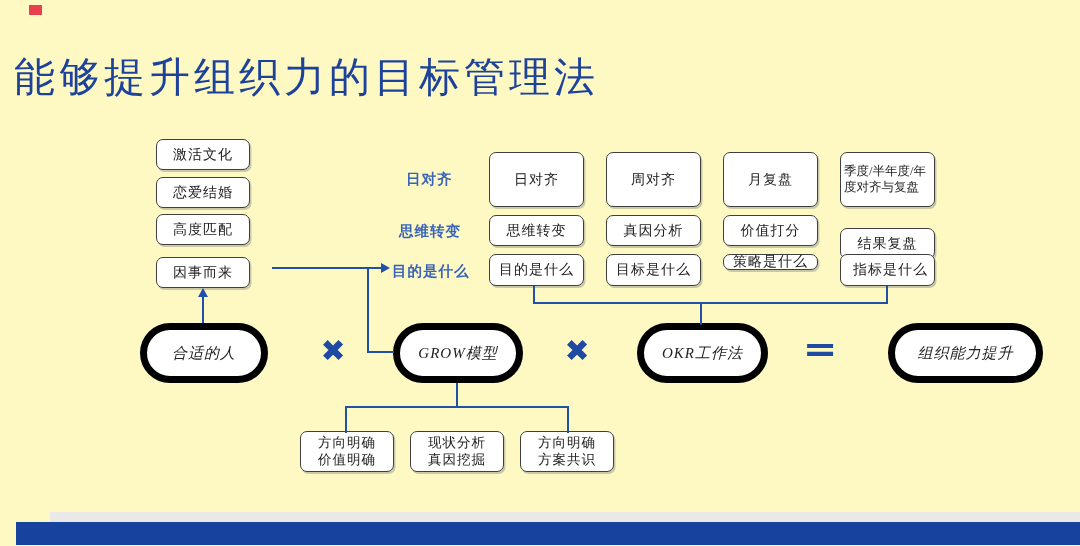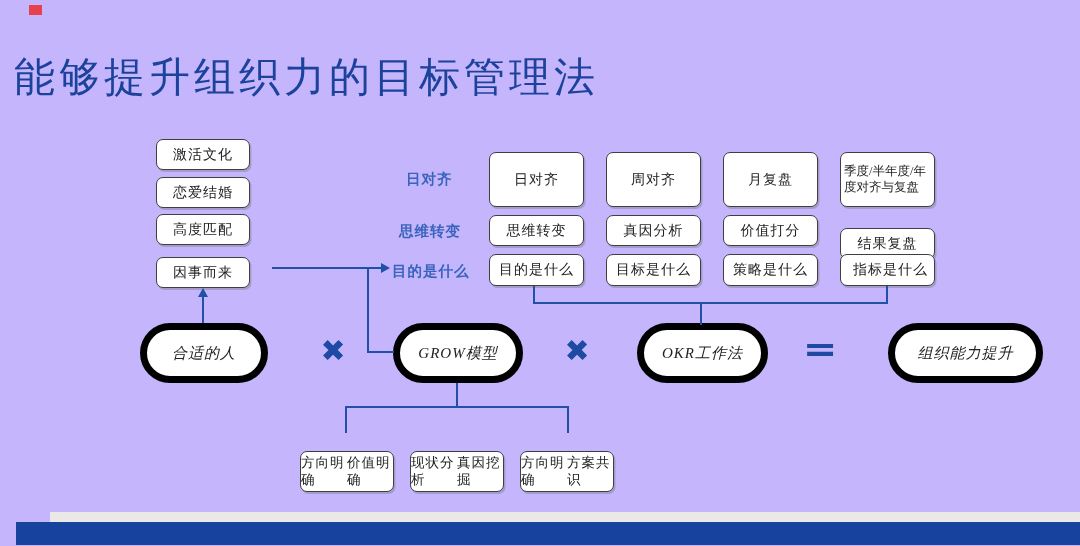--- a/index.html
+++ b/index.html
@@ -1,34 +1,34 @@
 <!DOCTYPE html>
 <html><head>
 <meta charset="utf-8">
 <style>
   html,body{margin:0;padding:0;background:#fff;}
   .canvas{
-    position:relative;width:1080px;height:546px;background:#c4b5fd;overflow:hidden;
+    position:relative;width:1080px;height:546px;background:#fef9c3;overflow:hidden;
     font-family:"Liberation Serif","DejaVu Serif",serif;color:#222;
   }
   .red-mark{position:absolute;left:29px;top:5px;width:13px;height:10px;background:#e8404f;}
   .title{
     position:absolute;left:14px;top:50px;font-size:41px;letter-spacing:4px;
     color:#1c429b;white-space:nowrap;font-weight:500;
   }
   .box{
     position:absolute;background:#fff;border:1.5px solid #3f3f3f;border-radius:7px;
     box-shadow:1.5px 2px 0 rgba(110,110,110,.35);
     display:flex;align-items:center;justify-content:center;text-align:left;
     font-size:14px;letter-spacing:1px;line-height:1.25;color:#222;box-sizing:border-box;
   }
   .box.tall{height:55px;}
   .box.small{height:31px;}
   .box.wrap3{font-size:12.5px;padding:1px 3px;letter-spacing:0;}
-  .box.two-line{height:41px;flex-direction:row;font-size:13.5px;margin-top:20px;}
+  .box.two-line{height:41px;flex-direction:column;font-size:13.5px;}
   .stadium{
     position:absolute;top:323px;height:60px;background:#fff;border:7px solid #000000;
     border-radius:32px;display:flex;align-items:center;justify-content:center;
     font-size:15px;letter-spacing:1px;color:#222;box-sizing:border-box;font-style:italic;
   }
   .op{
     position:absolute;top:333px;width:42px;text-align:center;color:#1e4aa4;
     font-family:"DejaVu Sans","Liberation Sans",sans-serif;font-weight:900;
   }
   .op.mult{font-size:30px;}
@@ -73,21 +73,21 @@
   <div class="box tall" style="left:723px;top:152px;width:95px;">月复盘</div>
   <div class="box tall wrap3" style="left:840px;top:152px;width:95px;">季度/半年度/年度对齐与复盘</div>
 
   <div class="box small" style="left:489px;top:215px;width:95px;">思维转变</div>
   <div class="box small" style="left:606px;top:215px;width:95px;">真因分析</div>
   <div class="box small" style="left:723px;top:215px;width:95px;">价值打分</div>
   <div class="box small" style="left:840px;top:228px;width:95px;">结果复盘</div>
 
   <div class="box small" style="left:489px;top:254px;width:95px;height:32px;">目的是什么</div>
   <div class="box small" style="left:606px;top:254px;width:95px;height:32px;">目标是什么</div>
-  <div class="box small" style="left:723px;top:254px;width:95px;height:32px;">策略是什么</div>
+  <div class="box small" style="left:723px;top:254px;width:95px;height:16px;">策略是什么</div>
   <div class="box small" style="left:840px;top:254px;width:95px;height:32px;padding-left:6px;">指标是什么</div>
 
   <div class="stadium" style="left:140px;width:128px;">合适的人</div>
   <div class="op mult" style="left:312px;">✖</div>
   <div class="stadium" style="left:393px;width:130px;">GROW模型</div>
   <div class="op mult" style="left:556px;">✖</div>
   <div class="stadium" style="left:637px;width:131px;">OKR工作法</div>
   <div class="op eq" style="left:799px;">=</div>
   <div class="stadium" style="left:888px;width:155px;">组织能力提升</div>
 

